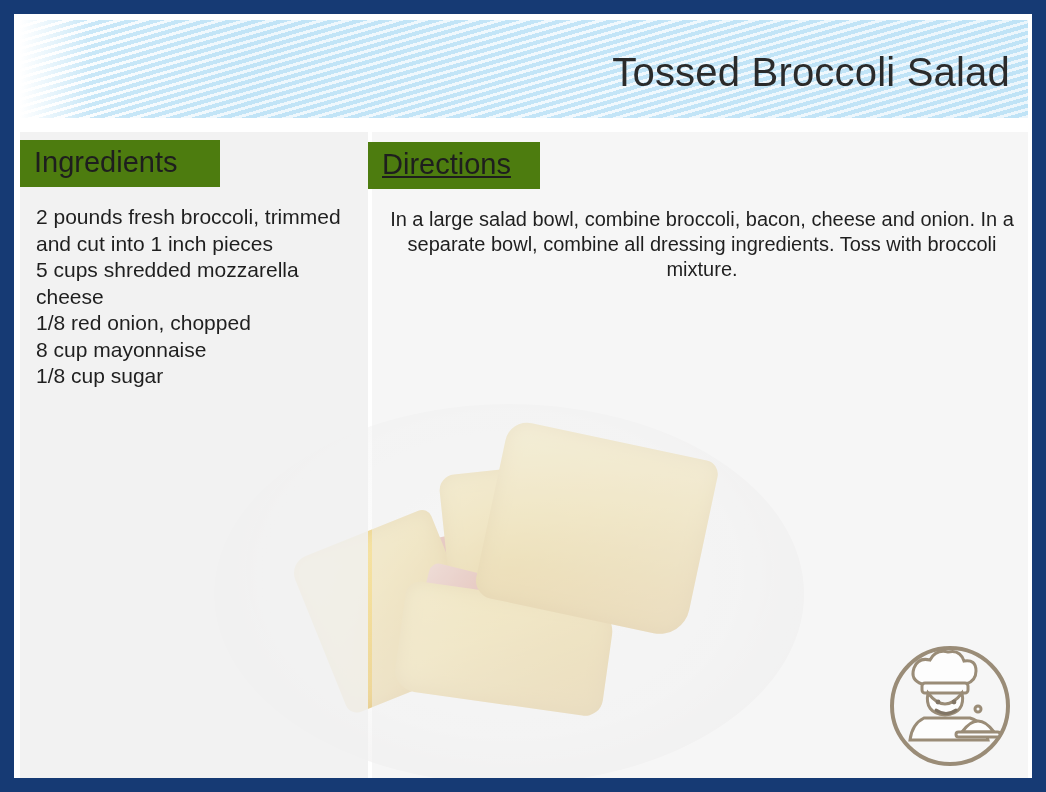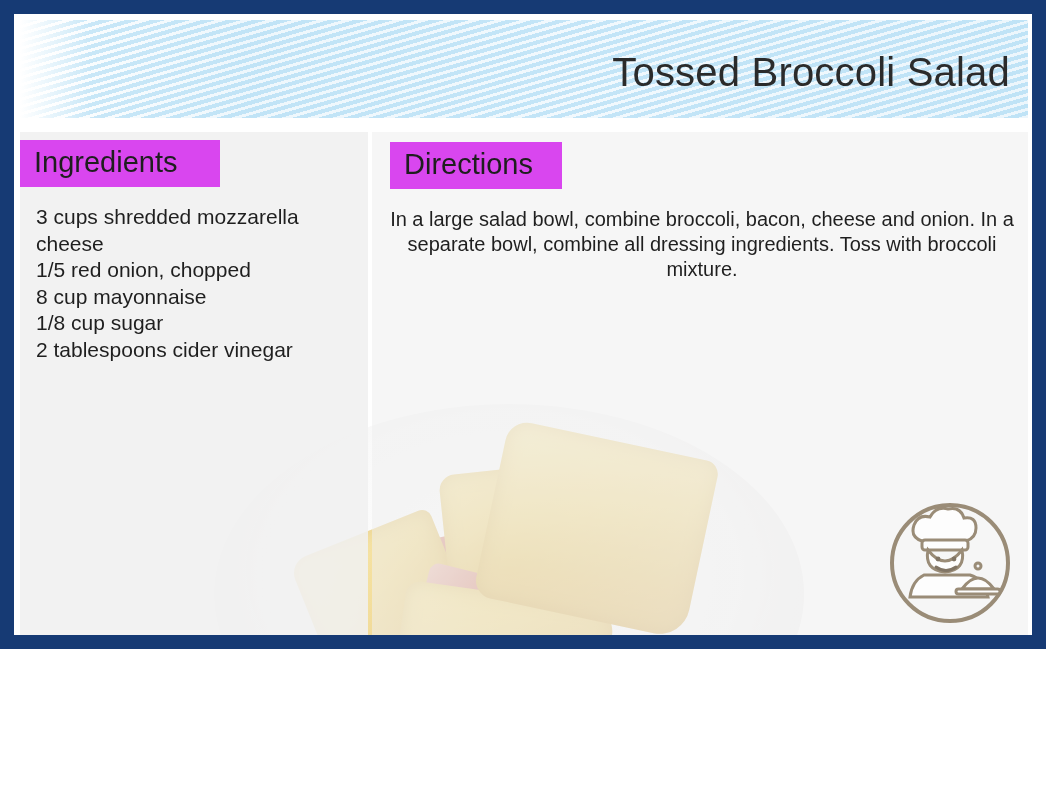--- a/index.html
+++ b/index.html
@@ -6,21 +6,21 @@
     margin: 0;
     padding: 0;
     background: #ffffff;
   }
   body {
     font-family: "Liberation Sans", sans-serif;
   }
   .slide {
     position: relative;
     width: 1046px;
-    height: 649px;
+    height: 792px;
     box-sizing: border-box;
     background: #ffffff;
     border: 14px solid #163a74;
     overflow: hidden;
   }
   .inner {
     position: absolute;
     left: 0; top: 0; right: 0; bottom: 0;
     background: #ffffff;
     overflow: hidden;
@@ -121,29 +121,29 @@
     left: 358px;
     top: 118px;
     width: 656px;
     height: 646px;
     background: rgba(238,238,238,0.55);
   }
 
   
   .tab {
     position: absolute;
-    background: #d946ef;
+    background: #4d7c0f;
     color: #1e1e1e;
     font-size: 29px;
     padding: 6px 14px 8px 14px;
     box-sizing: border-box;
     white-space: nowrap;
   }
   .tab-ingredients { left: 6px; top: 126px; width: 200px; }
-  .tab-directions  { left: 376px; top: 128px; width: 172px; }
+  .tab-directions  { left: 354px; top: 128px; width: 172px; text-decoration: underline; }
 
   
   .ingredients-list {
     position: absolute;
     left: 22px;
     top: 190px;
     width: 330px;
     font-size: 21px;
     line-height: 26.5px;
     color: #1f1f1f;
@@ -195,25 +195,25 @@
 
     <div class="header-band">
       <div class="fade-left"></div>
     </div>
     <div class="title">Tossed Broccoli Salad</div>
 
     <div class="tab tab-ingredients">Ingredients</div>
     <div class="tab tab-directions">Directions</div>
 
     <div class="ingredients-list">
-      <div>3 cups shredded mozzarella cheese</div>
-      <div>1/5 red onion, chopped</div>
+      <div>2 pounds fresh broccoli, trimmed and cut into 1 inch pieces</div>
+      <div>5 cups shredded mozzarella cheese</div>
+      <div>1/8 red onion, chopped</div>
       <div>8 cup mayonnaise</div>
       <div>1/8 cup sugar</div>
-      <div>2 tablespoons cider vinegar</div>
     </div>
 
     <div class="directions-text">In a large salad bowl, combine broccoli, bacon, cheese and onion. In a separate bowl, combine all dressing ingredients. Toss with broccoli mixture.</div>
 
     <svg class="chef-logo" viewBox="0 0 132 132">
       <circle cx="66" cy="66" r="58" fill="none" stroke="#8a7a62" stroke-width="4"></circle>
 
       <path d="M38 44 q-12 -4 -8 -16 q4 -11 16 -8 q6 -11 18 -8 q12 -3 16 9 q12 -2 12 10 q0 10 -10 13 z" fill="#ffffff" stroke="#8a7a62" stroke-width="3"></path>
       <rect x="38" y="43" width="46" height="10" rx="3" fill="#ffffff" stroke="#8a7a62" stroke-width="3"></rect>
 

